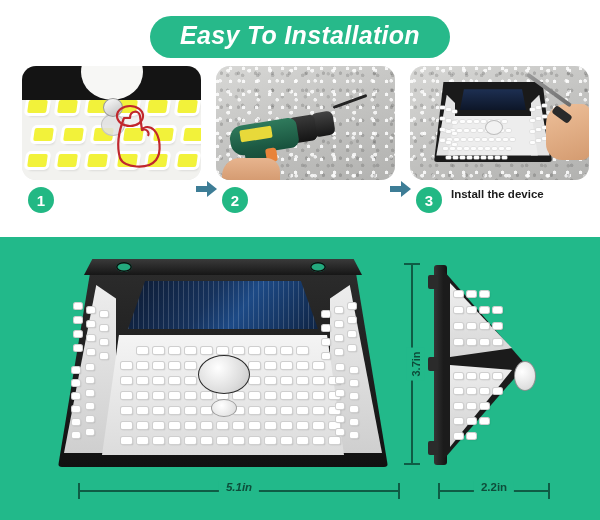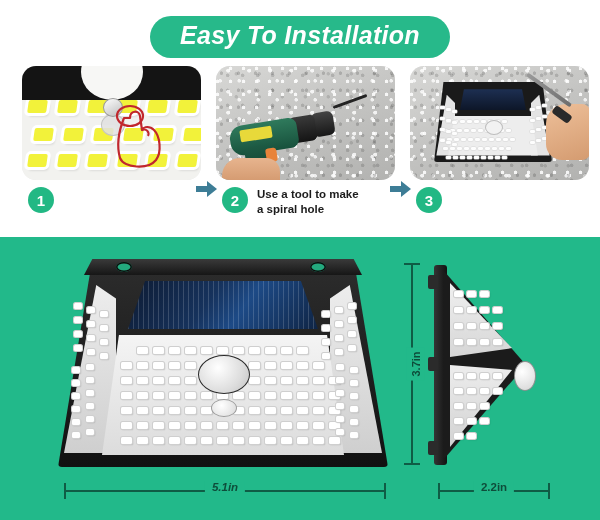--- a/index.html
+++ b/index.html
@@ -323,21 +323,21 @@
   .dim-v-label{
     position:absolute;left:-12px;top:50%;
     transform:translateY(-50%) rotate(-90deg);
     transform-origin:center;
     color:#0e4d3a;font-size:11px;font-weight:bold;
     background:#22b98a;padding:3px 4px;white-space:nowrap;
   }
   .dim-h{
     position:absolute;top:253px;height:2px;background:#0f5c45;
   }
-  .dim-h-5{left:64px;width:322px;font-style:italic;}
+  .dim-h-5{left:78px;width:322px;font-style:italic;}
   .dim-h-2{left:438px;width:112px;}
   .dim-h-tick{
     position:absolute;top:-7px;width:2px;height:16px;background:#0f5c45;
   }
   .dim-h-label{
     position:absolute;top:-9px;left:50%;transform:translateX(-50%);
     background:#22b98a;padding:0 7px;
     color:#0e4d3a;font-size:11.5px;font-weight:bold;white-space:nowrap;
   }
 </style>
@@ -503,25 +503,24 @@
         <div class="screwdriver-h"></div>
       </div>
     </div>
 
     <div class="caption-row">
       <div class="caption c1">
         <div class="num-circle">1</div>
       </div>
       <div class="caption c2">
         <div class="num-circle">2</div>
-        <div class="cap-text">Use a tool to make
-a spiral hole</div>
       </div>
       <div class="caption c3">
         <div class="num-circle">3</div>
+        <div class="cap-text">Install the device</div>
       </div>
     </div>
   </div>
 
   <div class="bottom-section">
 
     <div class="product-front">
       <div class="pf-shell"></div>
       <div class="pf-toprail"></div>
       <div class="pf-hole pf-hole-l"></div>

